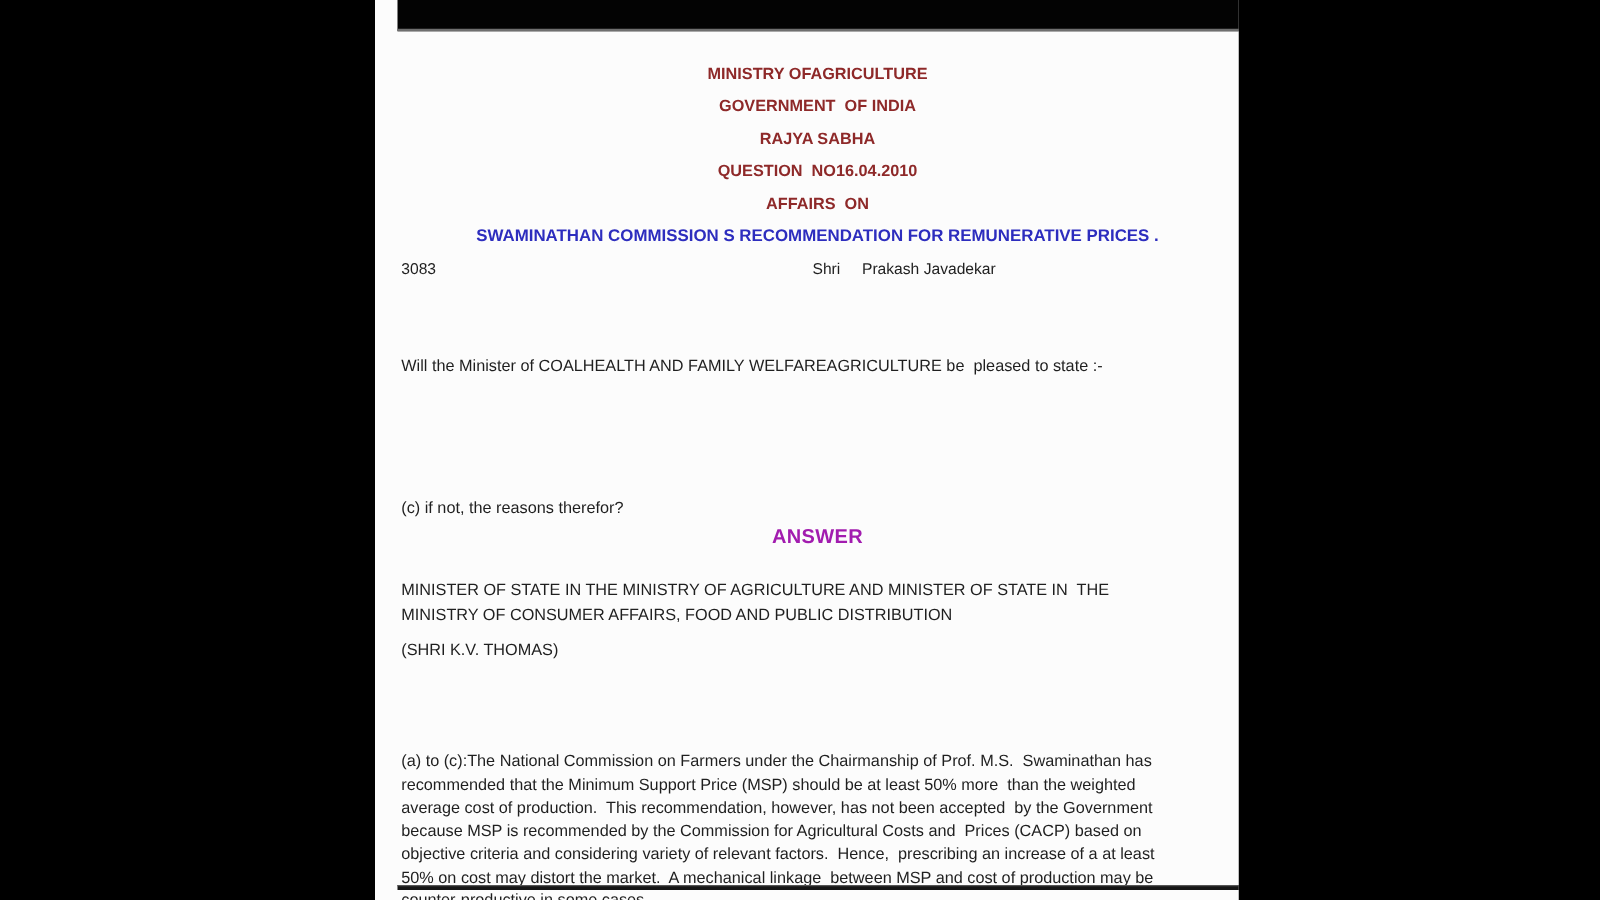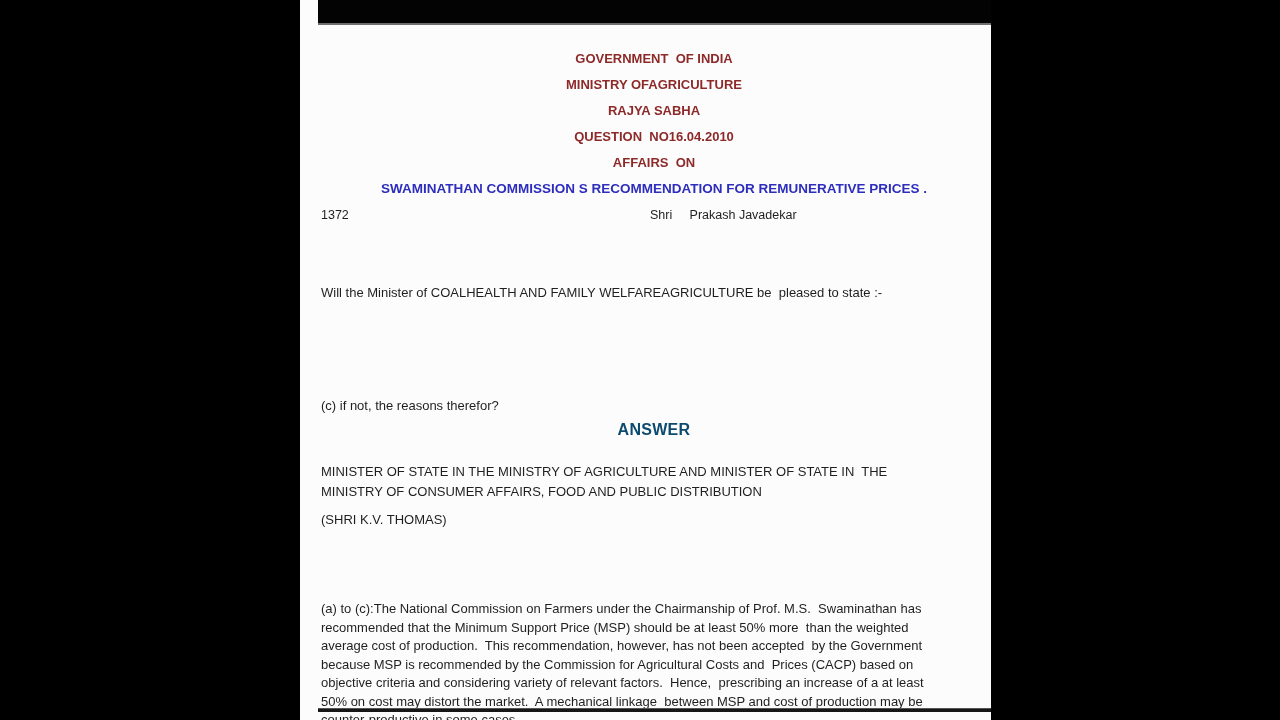--- a/index.html
+++ b/index.html
@@ -54,51 +54,51 @@
     white-space:pre;
     color:var(--body-text);
   }
   .intro{top:247px;margin-top:37px;}
   .q-a{top:305px;}
   .q-b{top:360px;}
   .q-c{top:397px;}
   .answer-heading{
     position:absolute;left:18px;top:421px;width:672px;
     text-align:center;font-size:16px;font-weight:bold;
-    letter-spacing:0.3px;color:#0c4a6e;
+    letter-spacing:0.3px;color:#a21caf;
   }
   .minister-designation{top:462px;line-height:20px;}
   .minister-name{top:511px;}
   .answer-body{top:575px;margin-top:25px;}
   .bottom-rule{
     position:absolute;left:18px;top:708px;width:673px;height:4px;
     background:#161616;border-top:1px solid #555;
   }
 </style>
 </head>
 <body>
 
 <div class="letterbox left"></div>
 <div class="letterbox right"></div>
 
 <div class="page">
 
   <div class="top-bar"></div>
 
   <div class="header-stack">
+    <div class="header-line">MINISTRY OFAGRICULTURE</div>
     <div class="header-line">GOVERNMENT  OF INDIA</div>
-    <div class="header-line">MINISTRY OFAGRICULTURE</div>
     <div class="header-line">RAJYA SABHA</div>
     <div class="header-line">QUESTION  NO16.04.2010</div>
     <div class="header-line">AFFAIRS  ON</div>
     <div class="subject-line">SWAMINATHAN COMMISSION S RECOMMENDATION FOR REMUNERATIVE PRICES .</div>
   </div>
 
   <div class="qno-row">
-    <span class="qno">1372</span>
+    <span class="qno">3083</span>
     <span class="member">Shri     Prakash Javadekar</span>
   </div>
 
   <div class="body-block intro">Will the Minister of COALHEALTH AND FAMILY WELFAREAGRICULTURE be  pleased to state :-</div>
 
   <div class="body-block q-c">(c) if not, the reasons therefor?</div>
 
   <div class="answer-heading">ANSWER</div>
 
   <div class="body-block minister-designation">MINISTER OF STATE IN THE MINISTRY OF AGRICULTURE AND MINISTER OF STATE IN  THE

